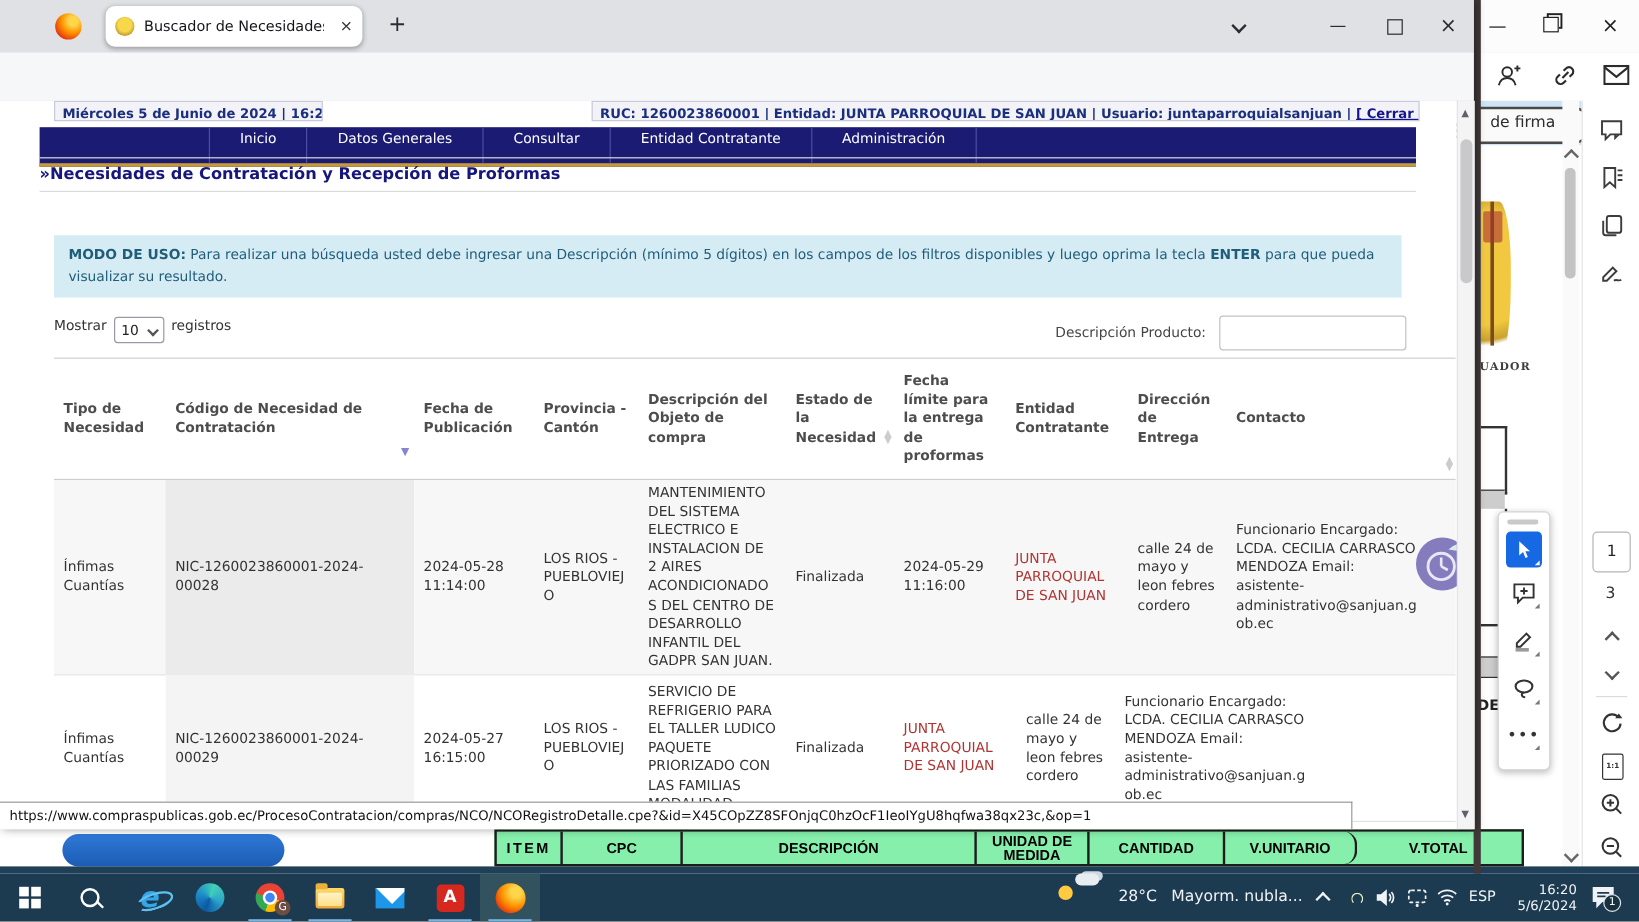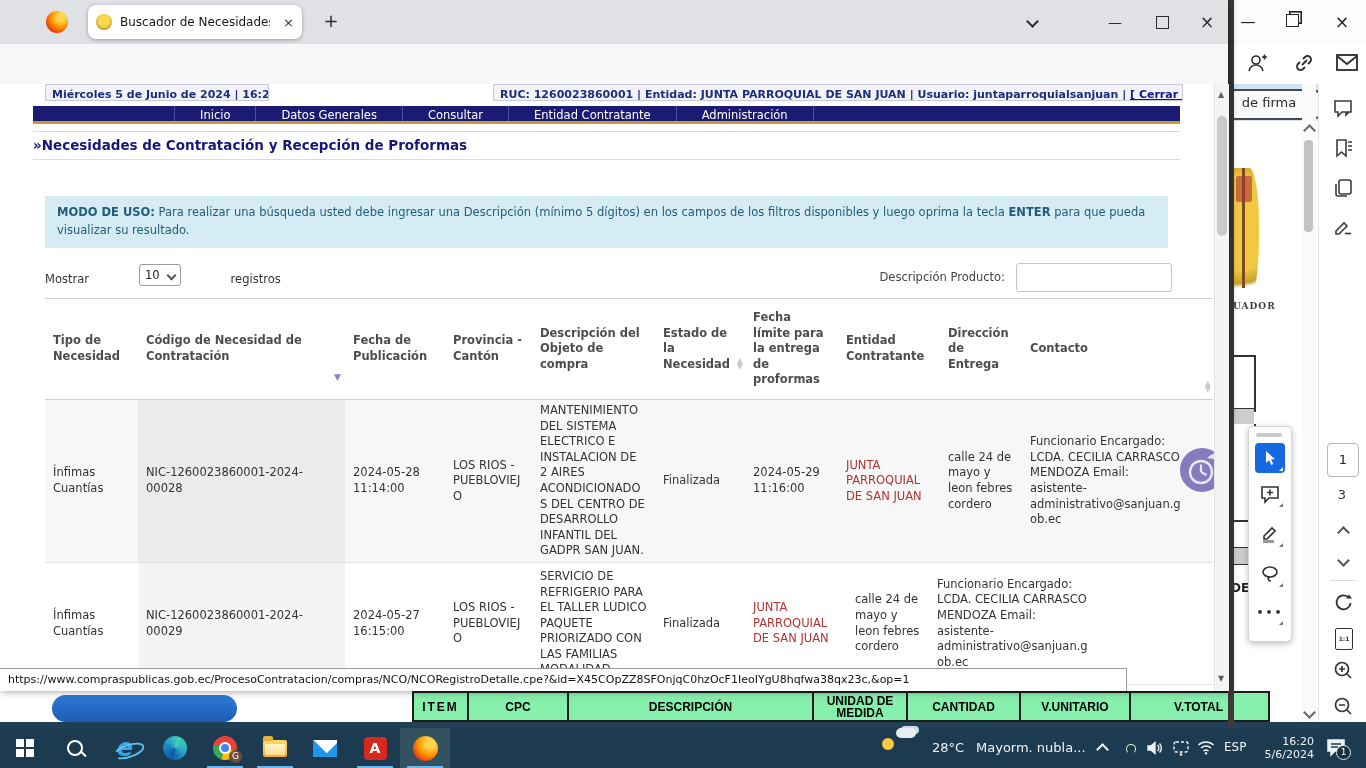--- a/index.html
+++ b/index.html
@@ -54,21 +54,21 @@
   #bstrip{left:0;top:691px;width:1228px;height:37px;background:#fff;z-index:1;}
   #bluepill{position:absolute;left:52px;top:4px;width:185px;height:27px;border-radius:14px;
     background:linear-gradient(#2e79d6,#1c5cb5);}
   #itemtbl{left:412px;top:691px;width:858px;height:31px;display:flex;z-index:2;
     border:2px solid #1d1d1d;box-sizing:border-box;background:#86efac;
     font-family:"Liberation Sans",sans-serif;}
   .itcell{border-right:2px solid #1d1d1d;display:flex;align-items:center;justify-content:center;text-align:center;
     font-size:12px;font-weight:bold;color:#000;line-height:12px;box-sizing:border-box;padding:0 1px;}
   .itcell:last-child{border-right:none;}
   #itemtbl .c0{width:55px;letter-spacing:2px;} #itemtbl .c1{width:100px;text-align:center;} #itemtbl .c2{width:245px;}
-  #itemtbl .c3{width:94px;} #itemtbl .c4{width:113px;} #itemtbl .c5{width:110px;} #itemtbl .c6{width:135px;}
+  #itemtbl .c3{width:94px;} #itemtbl .c4{width:113px;} #itemtbl .c5{width:110px;border-radius:11px;} #itemtbl .c6{width:135px;}
   #darkband{left:0;top:722px;width:1366px;height:6px;background:#1f4056;z-index:3;}
   #divider{left:1228px;top:0;width:6px;height:728px;background:#413939;z-index:4;}
 
   
   #ffw{left:0;top:0;width:1228px;height:691px;background:#fff;z-index:10;box-shadow:2px 0 8px rgba(0,0,0,.45);}
   #tabbar{position:absolute;left:0;top:0;width:1228px;height:44px;background:#dfe1e5;}
   #fflogo{position:absolute;left:46px;top:11px;width:22px;height:22px;border-radius:50%;
     background:radial-gradient(circle at 68% 30%, #ffd54a 0 18%, #ff9400 45%, #e3340f 78%, #a3007f 100%);}
   #tab{position:absolute;left:88px;top:5px;width:214px;height:34px;background:#fff;border-radius:8px;
     box-shadow:0 1px 4px rgba(0,0,0,.3);display:flex;align-items:center;padding:0 8px;box-sizing:border-box;}
@@ -97,29 +97,29 @@
   .burger, .burger:before, .burger:after{width:15px;height:2px;background:#3a3a44;position:relative;}
   .burger:before,.burger:after{content:"";position:absolute;left:0;} .burger:before{top:-5px;} .burger:after{top:5px;}
 
   
   #page{position:absolute;left:0;top:84px;width:1214px;height:607px;background:#fff;overflow:hidden;}
   .clipbox{position:absolute;top:0;height:15px;overflow:hidden;background:#f2f2f7;border:1px solid #c9c9dd;
     font-size:11px;font-weight:bold;color:#1a2f7e;line-height:20px;padding:0 6px;white-space:nowrap;}
   #datebox{left:45px;width:210px;}
   #sessionbox{left:493px;width:676px;}
   #sessionbox u{color:#14148c;}
-  #menubar{position:absolute;left:33px;top:22px;width:1147px;height:18px;background:#1b1b73;
+  #menubar{position:absolute;left:33px;top:22px;width:1147px;height:33px;background:#1b1b73;
     border-bottom:3px solid #c59b3a;display:flex;padding-left:141px;box-sizing:border-box;}
   .mi{color:#fff;font-size:11.5px;line-height:18px;padding:0 25px;border-left:1px solid #4d4da4;}
   .mi:last-child{border-right:1px solid #4d4da4;}
   #heading{position:absolute;left:33px;top:47px;width:1147px;border-top:1px solid #dadada;border-bottom:1px solid #dadada;
     padding:5px 0 6px;font-size:13.5px;font-weight:bold;color:#16167c;}
   #modo{position:absolute;left:45px;top:112px;width:1099px;background:#d6ecf4;color:#1f5d79;
     font-size:11.5px;line-height:1.55;padding:8px 12px;}
-  #showrow{position:absolute;left:45px;top:180px;font-size:11.5px;color:#333;display:flex;align-items:flex-end;gap:44px;}
+  #showrow{position:absolute;left:45px;top:180px;font-size:11.5px;color:#333;display:flex;align-items:flex-start;}
   #pagesize{border:1px solid #9a9aa6;border-radius:3px;background:#fff;height:20px;display:inline-flex;align-items:center;
     padding:0 5px;margin:0 6px;font-size:11.5px;color:#222;}
   #pagesize .chev{margin-left:8px;width:5px;height:5px;}
   #filterlbl{position:absolute;left:830px;top:186px;width:175px;text-align:right;font-size:11.5px;color:#444;}
   #filterinput{position:absolute;left:1016px;top:179px;width:150px;height:25px;border:1px solid #c2c2cc;border-radius:3px;background:#fff;}
 
   
   #dtable{position:absolute;left:45px;top:214px;width:1168px;border-top:1px solid #d0d0d0;font-size:11.5px;}
   .trow{display:flex;align-items:center;border-bottom:1px solid #e2e2e2;}
   .td{padding:8px;box-sizing:border-box;color:#333;line-height:1.35;word-wrap:break-word;}

